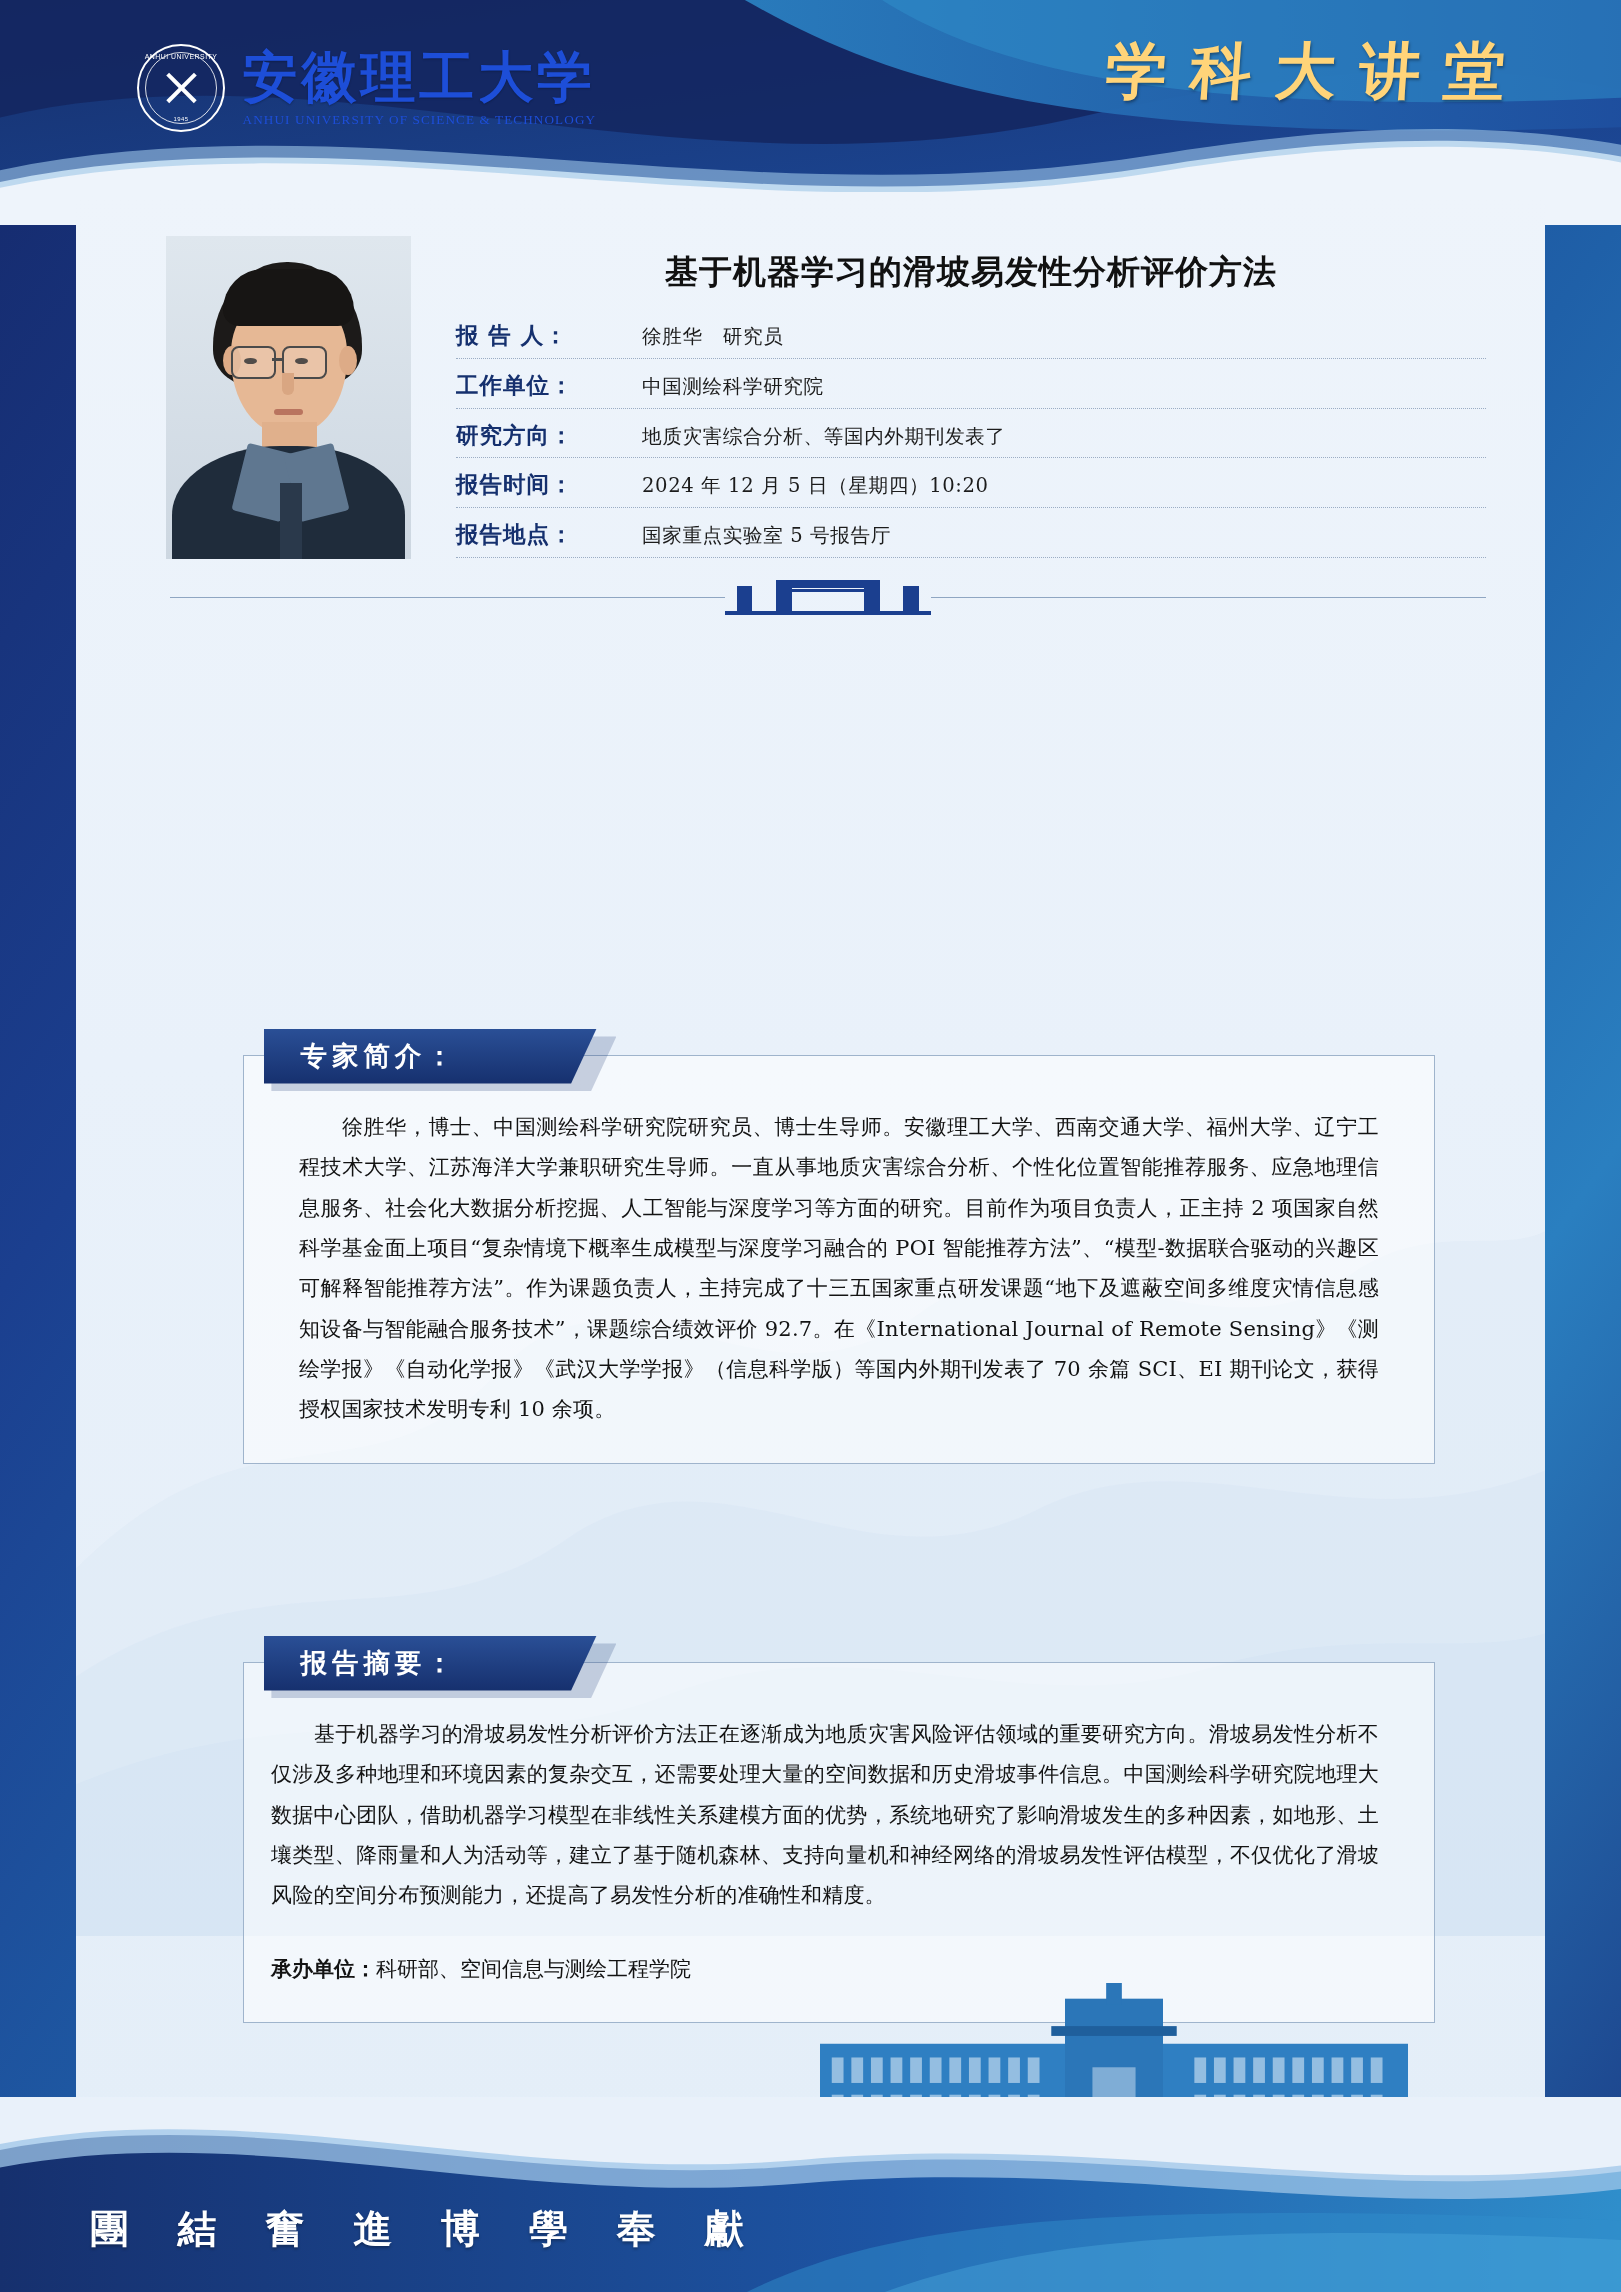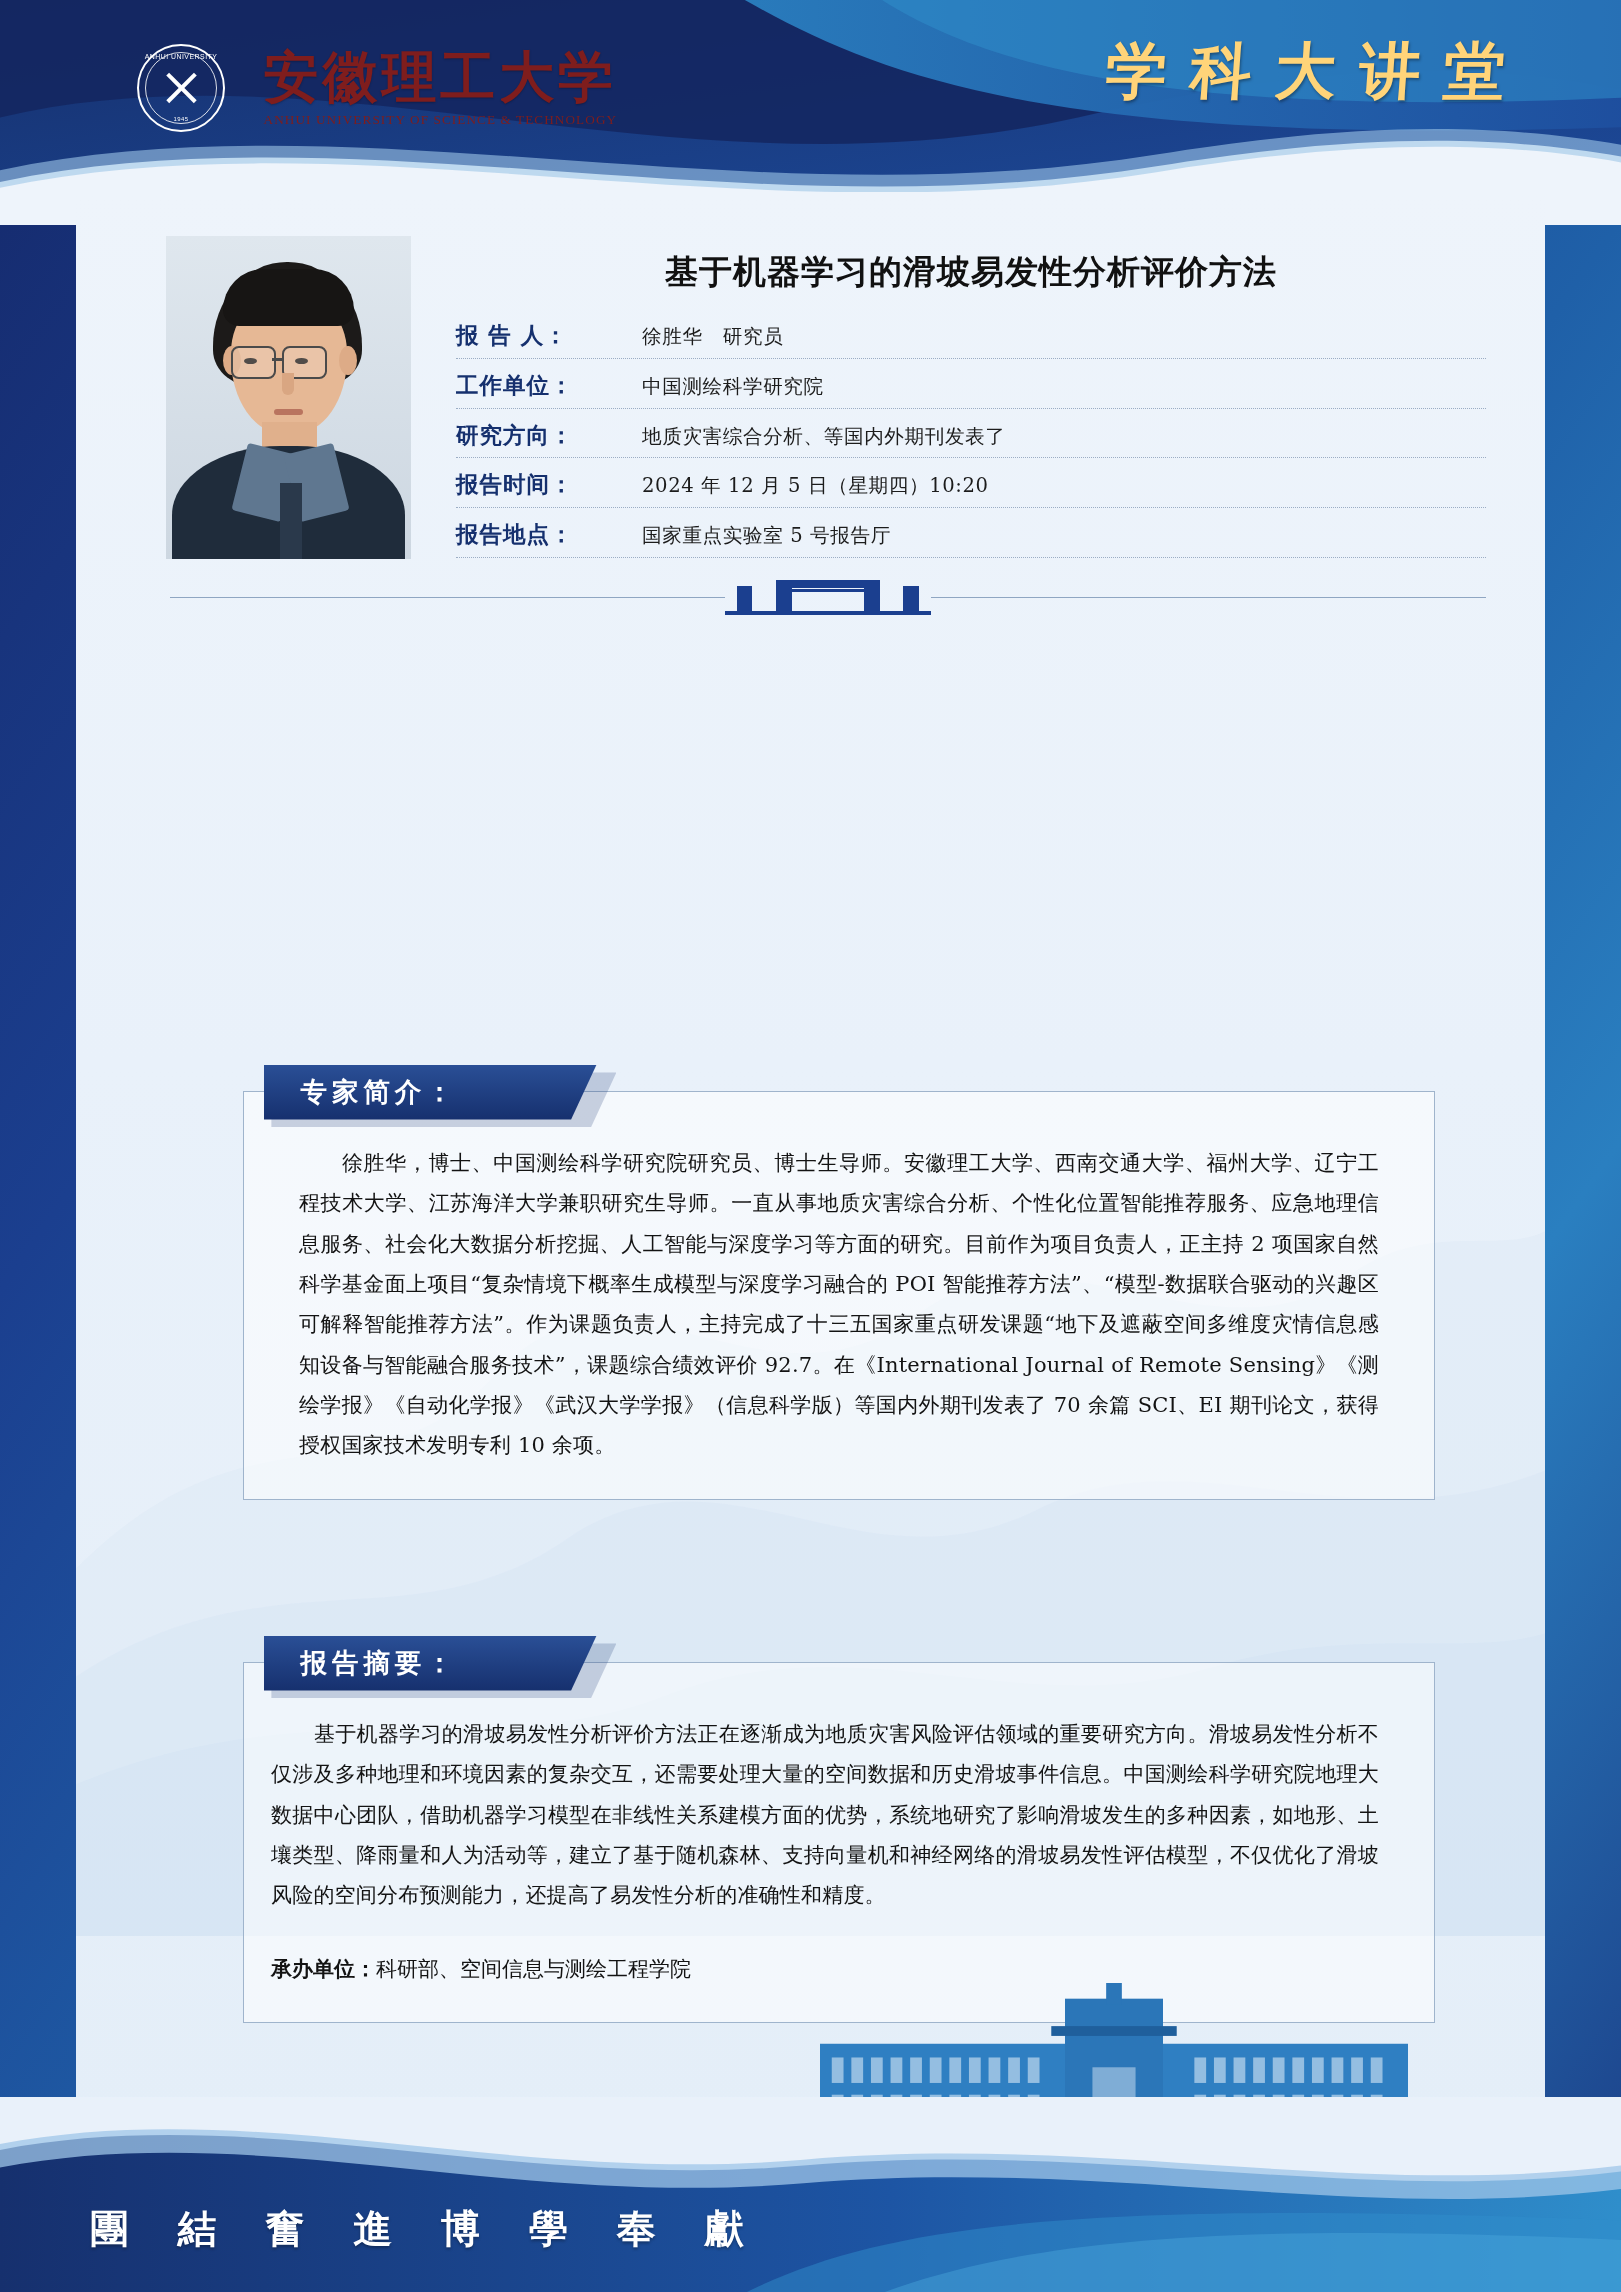--- a/index.html
+++ b/index.html
@@ -64,21 +64,21 @@
   .seal .seal-core span:nth-child(1) { transform: rotate(45deg); }
   .seal .seal-core span:nth-child(2) { transform: rotate(-45deg); }
   .seal-top-text {
     position: absolute; top: 6.9px; left: 0; width: 100%;
     text-align: center; font-size: 6.9px; color: #fff; letter-spacing: 0.5px;
   }
   .seal-bot-text {
     position: absolute; bottom: 7.8px; left: 0; width: 100%;
     text-align: center; font-size: 5.9px; color: #fff; letter-spacing: 0.5px;
   }
-  .uni-names { color: #7f1d1d; margin-left: 21px; }
+  .uni-names { color: #1d4ed8; }
   .uni-cn {
     font-family: "DejaVu Serif", serif;
     font-weight: bold; font-size: 55px; letter-spacing: 3.9px;
     line-height: 1.05;
     text-shadow: 0 1px 2px rgba(0,0,0,.25);
   }
   .uni-en {
     font-size: 13.2px; letter-spacing: 1.1px; margin-top: 5.9px;
     font-family: "Liberation Serif", serif;
   }
@@ -180,21 +180,21 @@
   .gate .g-top { position: absolute; left: 51px; bottom: 31px; width: 104px; height: 7.8px; background: #1b3f8f; }
   .gate .g-mid { position: absolute; left: 61px; bottom: 7.8px; width: 84px; height: 19.6px; border: 3.9px solid #1b3f8f; border-bottom: none; }
 
   
   .panel {
     position: absolute; left: 167px; right: 110px;
     border: 1.6px solid #9fb4cc;
     background: rgba(255,255,255,.55);
     box-sizing: border-box;
   }
-  .panel.sec1 { top: 863px; padding: 51px 55px 33px 55px; margin-top: 36px; }
+  .panel.sec1 { top: 863px; padding: 51px 55px 33px 55px; }
   .panel.sec2 { top: 1470px; padding: 51px 55px 39px 27px; }
   .tag {
     position: absolute; left: 19.6px; top: -27.4px;
     height: 55px; min-width: 333px;
     background: linear-gradient(180deg,#2a4f96,#16306e);
     color: #ffffff;
     display: flex; align-items: center;
     padding: 0 69px 0 37px;
     font-family: "DejaVu Serif", serif;
     font-weight: bold; font-size: 26.5px; letter-spacing: 4.9px;

